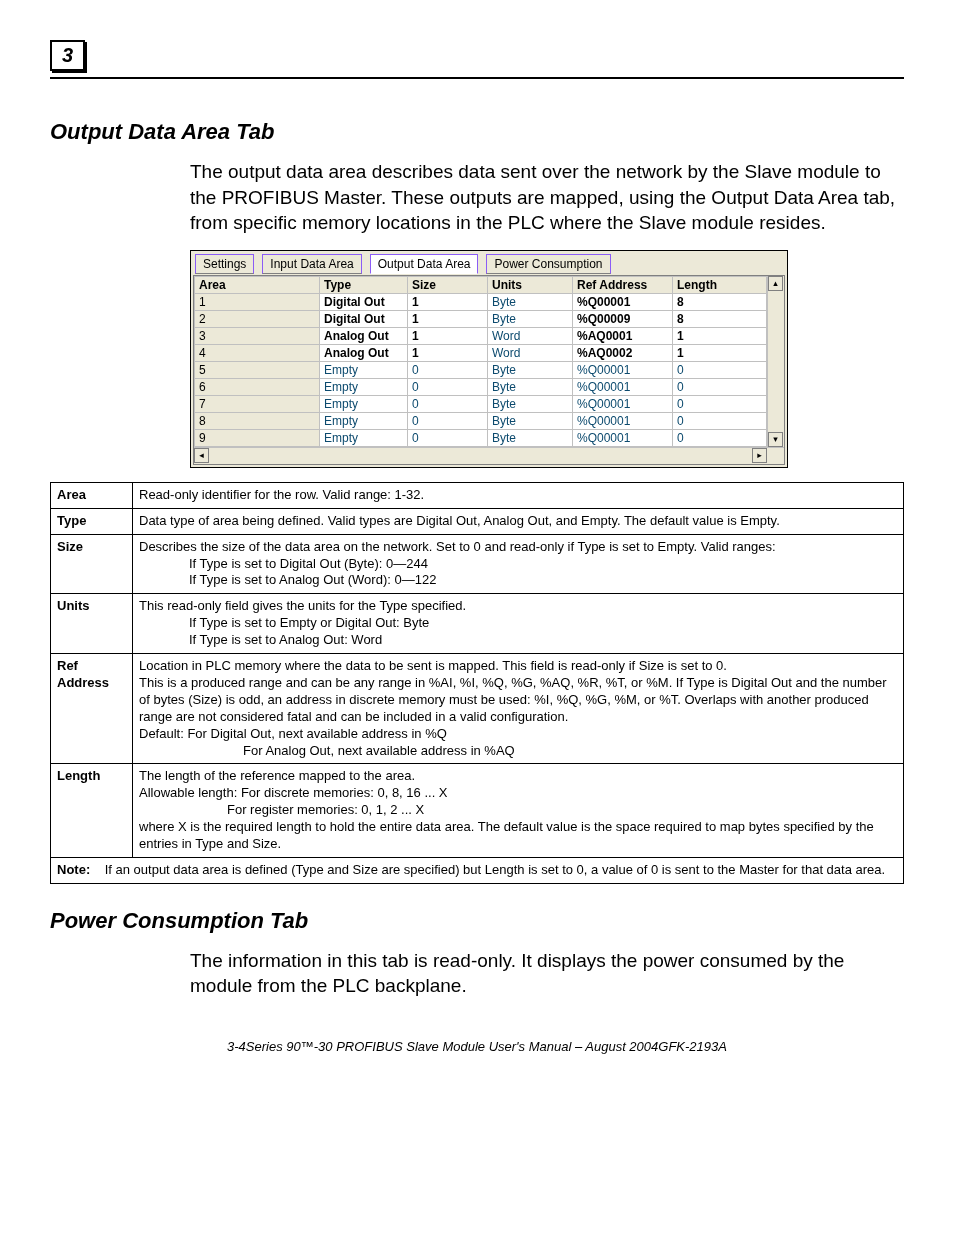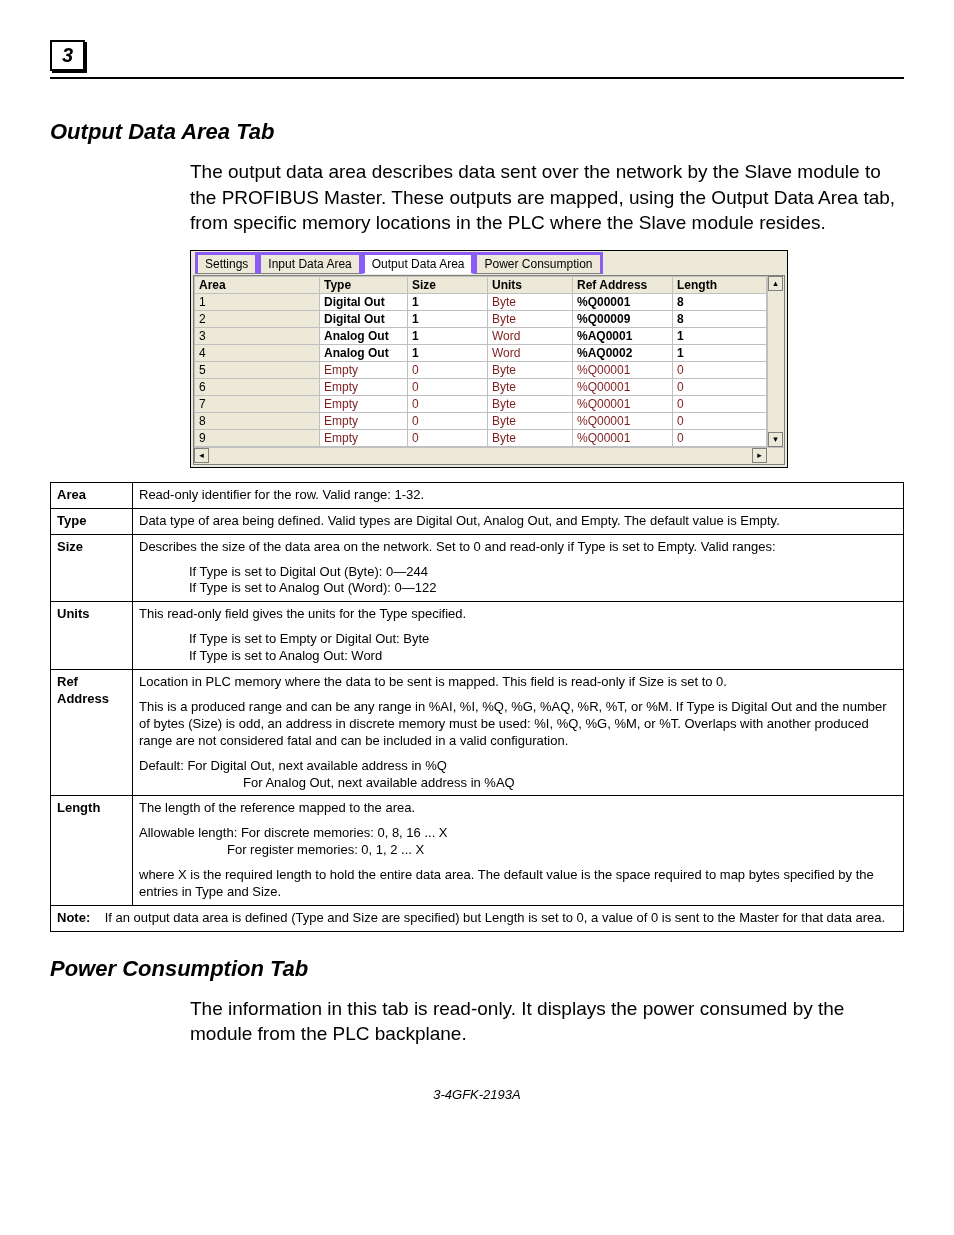--- a/index.html
+++ b/index.html
@@ -49,26 +49,26 @@
     position: relative;
   }
   .tabstrip {
     display: flex;
     align-items: flex-end;
     height: 22px;
     padding-left: 4px;
     background: #ece9d8;
   }
   .tab {
-    border: 3px solid #8b5cf6;
+    border: 1px solid #8b5cf6;
     border-bottom: 1px solid #808080;
     background: #ece9d8;
     padding: 2px 7px;
     font-size: 12px;
-    margin-right: 0px;
+    margin-right: 8px;
     position: relative;
     bottom: -1px;
   }
   .tab.active {
     border-bottom: 1px solid #fff;
     background: #fff;
     font-weight: normal;
   }
   .grid-wrap {
     position: relative;
@@ -89,21 +89,21 @@
     height: 17px;
   }
   table.grid th {
     background: #ece9d8;
     font-weight: bold;
   }
   table.grid td.rowhdr {
     background: #ece9d8;
     color: #000;
   }
-  td.dim, span.dim { color: #7f1d1d; }
+  td.dim, span.dim { color: #0c4a6e; }
   td.bold { font-weight: bold; margin-top: 28px; }
   .vscroll {
     position: absolute; top: 0; right: 0; width: 17px; bottom: 17px;
     background: #ece9d8; border-left:1px solid #c0c0c0;
   }
   .vscroll .btn {
     width:15px;height:15px;border:1px solid #808080;background:#ece9d8;
     display:flex;align-items:center;justify-content:center;font-size:9px;
   }
   .vscroll .btn.down{position:absolute;bottom:0;}
@@ -128,21 +128,21 @@
     padding: 4px 6px;
     vertical-align: top;
     font-size: 13px;
     line-height: 1.3;
   }
   table.def td.key {
     width: 82px;
     font-weight: bold;
   }
   .indent { margin-left: 50px; }
-  .def-para { margin-top: 8px; }
+  .def-para { margin-top: 0; }
   .footer {
     margin-top: 40px;
     font-size: 13px;
     display: flex;
     justify-content: center;
     font-style: italic;
   }
   .footer .pn { font-style: italic; }
   .footer .title { font-style: italic; }
   .footer .doc { font-style: italic; }
@@ -328,17 +328,18 @@
     </td>
   </tr>
 </tbody>
   </table>
 
 <h2 class="section">Power Consumption Tab</h2>
 <p class="body-para">The information in this tab is read-only. It displays the power consumed by the module from the PLC backplane.</p>
 
 <div class="footer">
   <span class="pn">3-4</span>
+  <span class="title">Series 90™-30 PROFIBUS Slave Module User's Manual  – August 2004</span>
   <span class="doc">GFK-2193A</span>
 </div>
 
 
 
 
 </body></html>

